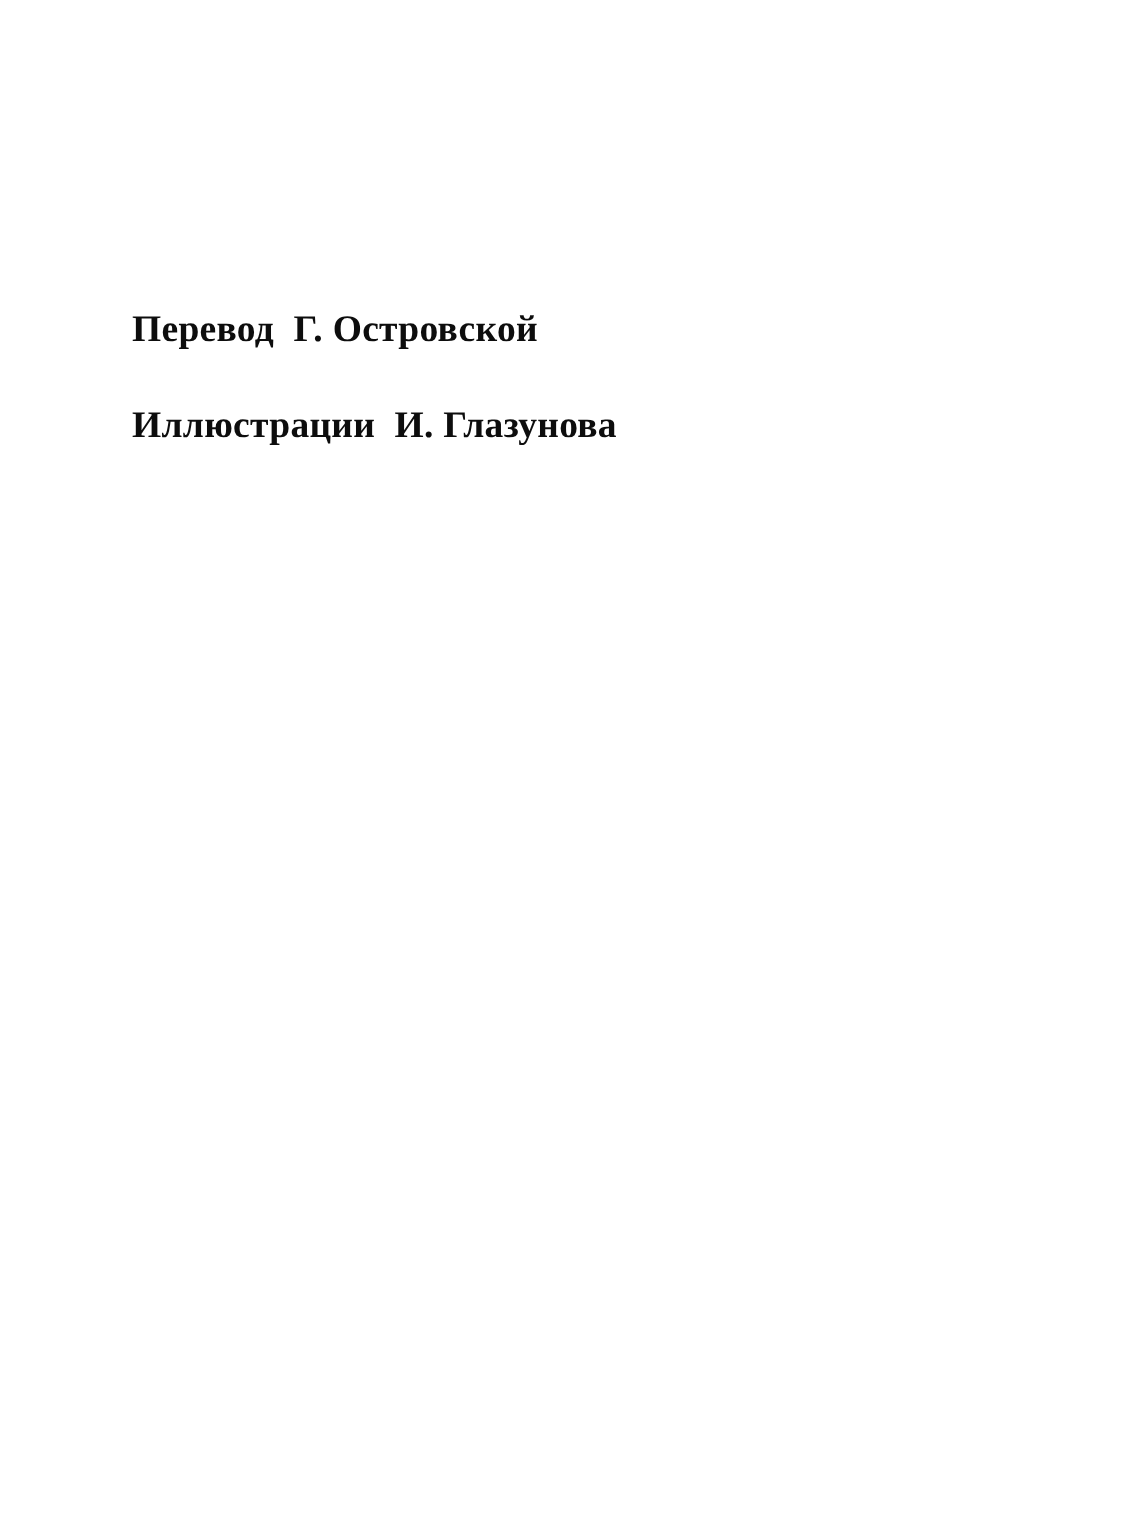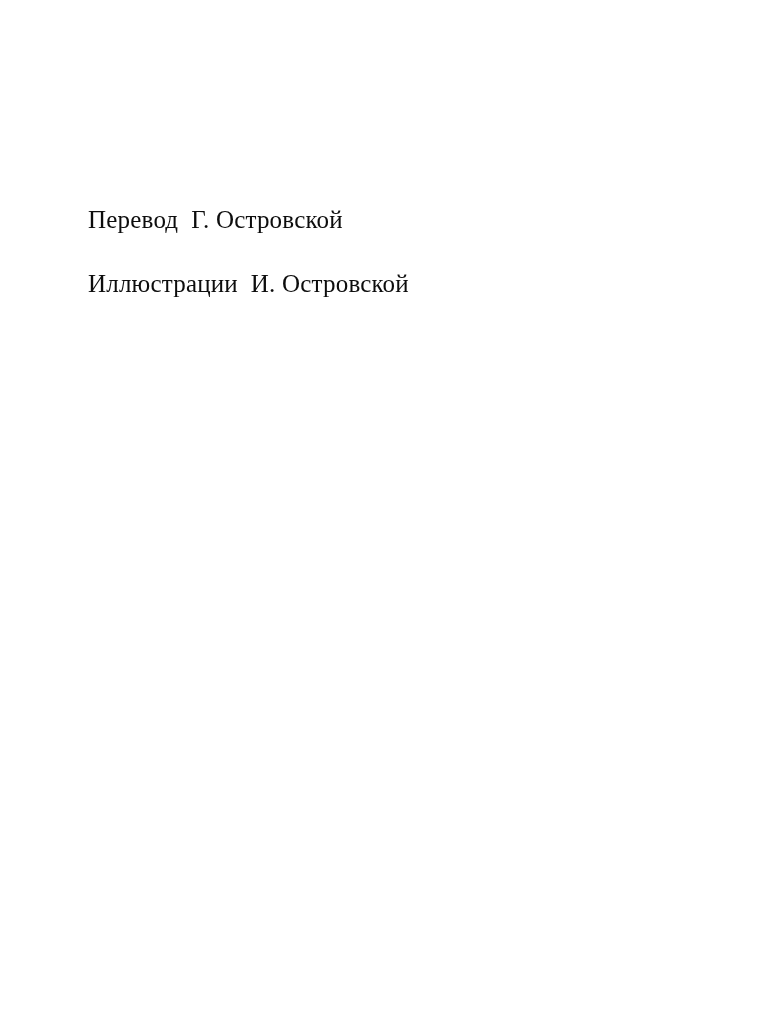--- a/index.html
+++ b/index.html
@@ -13,20 +13,21 @@
     height: 1024px;
     overflow: hidden;
     font-family: "Liberation Serif", "DejaVu Serif", serif;
     color: #111111;
   }
   .page {
     position: relative;
     width: 714px;
     height: 1024px;
     background: #ffffff;
+    font-weight: bold;
   }
   .credits {
     position: absolute;
     left: 88px;
     top: 206px;
     width: 600px;
   }
   .credit-line {
     font-size: 25px;
     line-height: 1.1;
@@ -37,15 +38,15 @@
   .credit-line + .credit-line {
     margin-top: 36px;
   }
 </style>
 </head>
 <body>
 
 <div class="page">
   <div class="credits">
     <div class="credit-line">Перевод  Г. Островской</div>
-    <div class="credit-line">Иллюстрации  И. Островской</div>
+    <div class="credit-line">Иллюстрации  И. Глазунова</div>
   </div>
 </div>
 
 </body></html>

